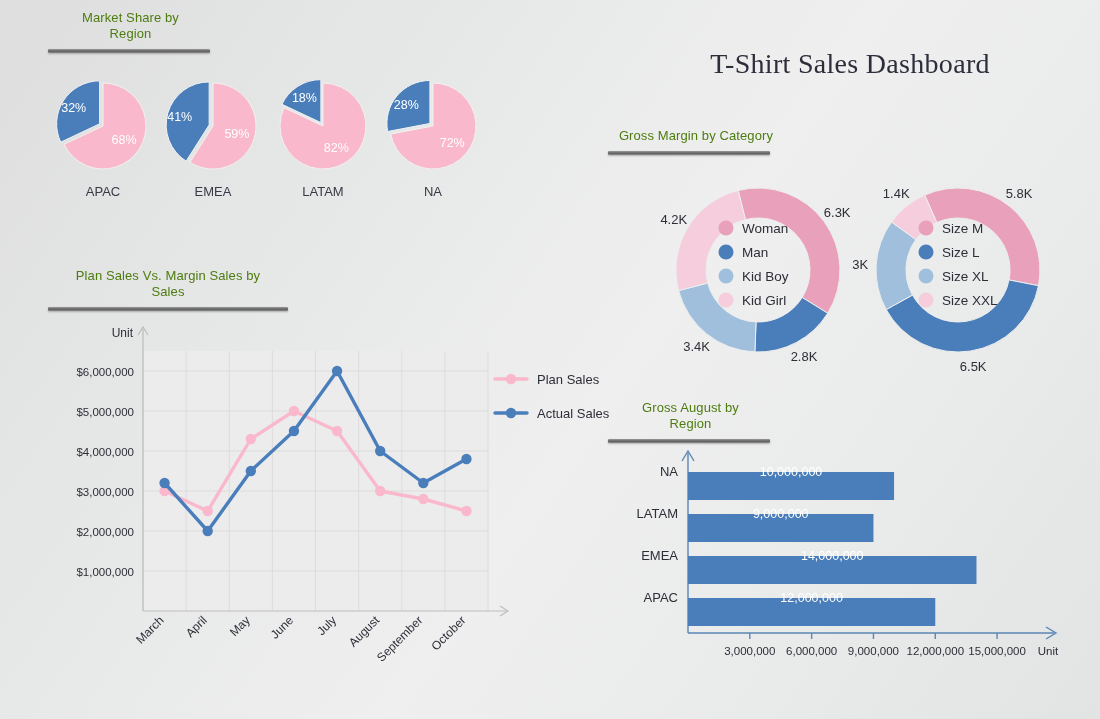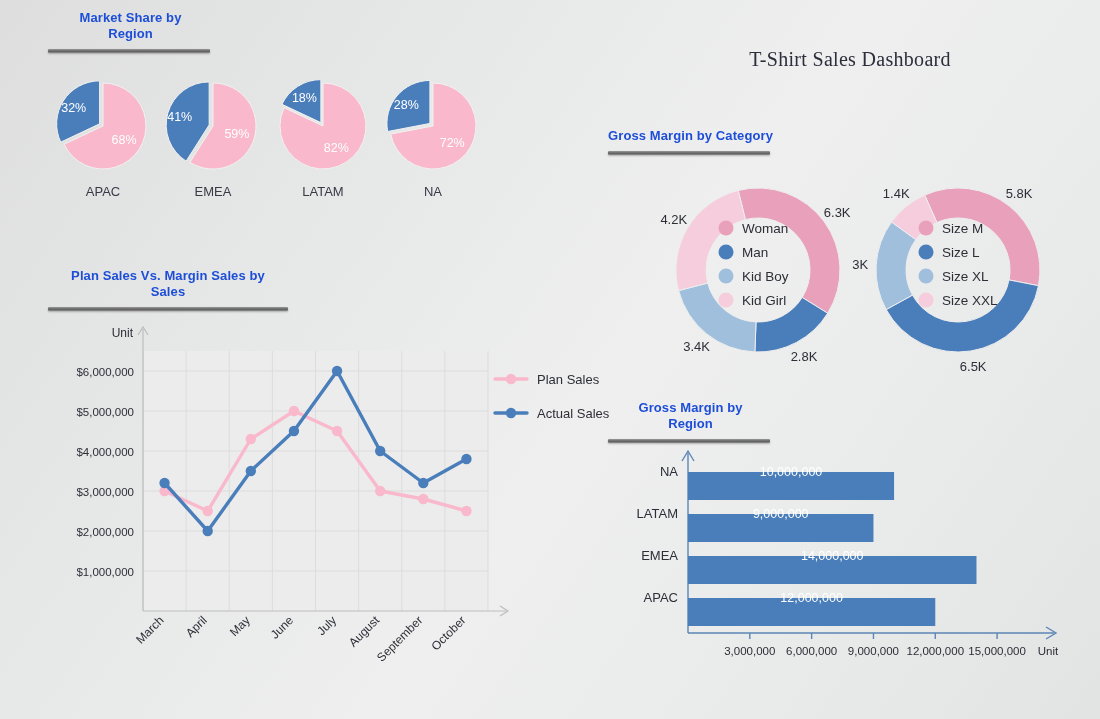--- a/index.html
+++ b/index.html
@@ -13,42 +13,42 @@
     background: linear-gradient(125deg, #dededf 0%, #e6e7e7 28%, #efefef 55%, #e9eaea 78%, #e2e3e3 100%);
     position: relative;
     color: #222;
     -webkit-font-smoothing: antialiased;
   }
   .panel { position: absolute; }
 
   
   .sect-title {
     font-size: 13px;
-    font-weight: bold;
-    color: #1d4ed8;
+    font-weight: normal;
+    color: #4d7c0f;
     text-align: center;
     line-height: 16px;
     letter-spacing: .1px;
   }
   .sect-rule {
     height: 4px;
     background: linear-gradient(to bottom, #9a9a9a 0%, #6d6d6d 45%, #5c5c5c 55%, #8f8f8f 100%);
     border-radius: 1px;
     box-shadow: 0 1px 2px rgba(0,0,0,.25);
     margin-top: 7px;
   }
 
   
   #dash-title {
     position: absolute;
     left: 640px; top: 48px;
     width: 420px;
     text-align: center;
     font-family: "Liberation Serif", "DejaVu Serif", serif;
-    font-size: 20px;
+    font-size: 28px;
     color: #2d2d3c;
     letter-spacing: .3px;
   }
 
   
   #pies-wrap { left: 48px; top: 10px; width: 460px; }
   #pies-wrap .sect-title { width: 165px; }
   #pies-wrap .sect-rule { width: 162px; }
   .pie-row {
     position: absolute; left: 0; top: 68px;
@@ -291,21 +291,21 @@
         <g>
           <circle cx="318" cy="145" r="7.5" fill="#f5cddc"></circle>
           <text x="334" y="150" font-size="13.5" class="axis-txt">Size XXL</text>
         </g>
       </svg>
     </div>
 </div>
 
 <div class="panel" id="barchart-wrap">
   <div class="sect-title">
-    <span>Gross Margin by</span><br>
+    <span>Gross August by</span><br>
     <span>Region</span>
   </div>
   <div class="sect-rule"></div>
   <div id="bar-svg-host">
       <svg width="470" height="240">
         <line x1="80" y1="190" x2="446" y2="190" stroke="#5b86b5" stroke-width="1.4"></line>
         <path d="M 438 184 L 448 190 L 438 196" fill="none" stroke="#5b86b5" stroke-width="1.4"></path>
         <line x1="80" y1="190" x2="80" y2="10" stroke="#5b86b5" stroke-width="1.4"></line>
         <path d="M 74 18 L 80 8 L 86 18" fill="none" stroke="#5b86b5" stroke-width="1.4"></path>
         <line x1="141.8181818181818" y1="190" x2="141.8181818181818" y2="196" stroke="#5b86b5" stroke-width="1.4"></line>

